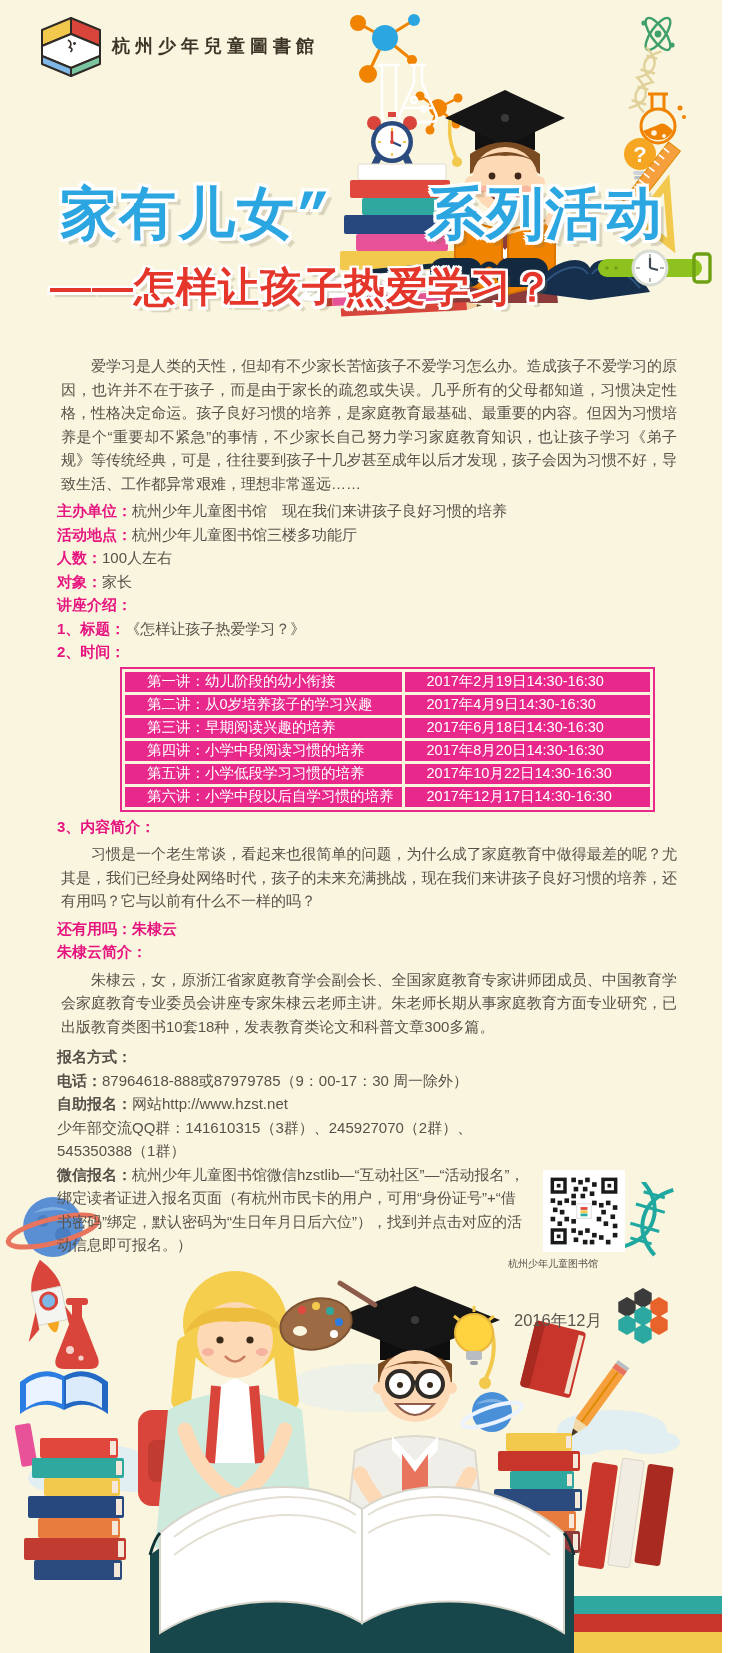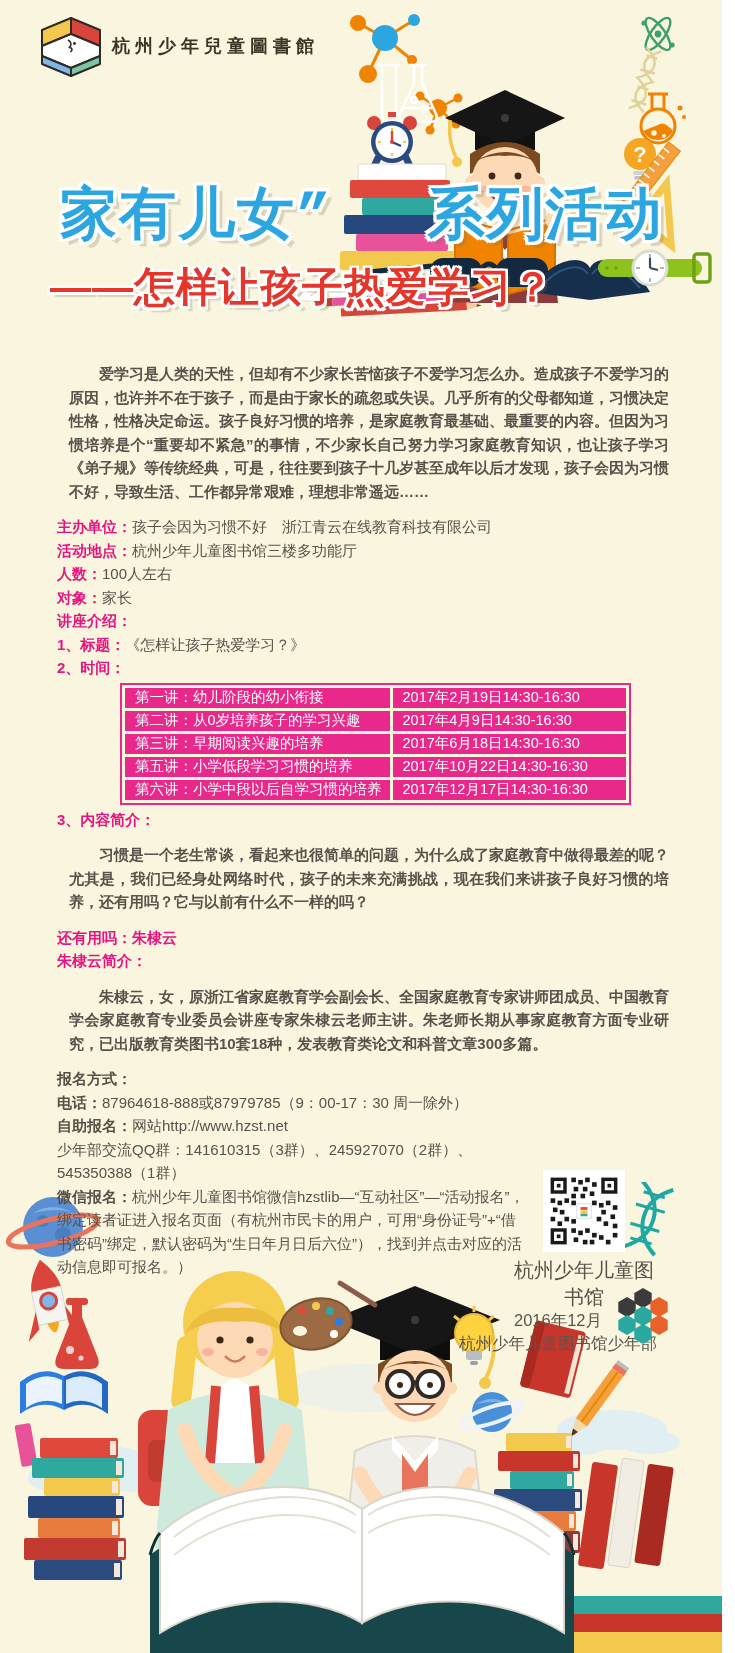--- a/index.html
+++ b/index.html
@@ -16,37 +16,37 @@
           color:#2CA6E0;white-space:nowrap;letter-spacing:2px;
           text-shadow:3px 3px 0 #fff,-3px -3px 0 #fff,3px -3px 0 #fff,-3px 3px 0 #fff,
                       0 3px 0 #fff,0 -3px 0 #fff,3px 0 0 #fff,-3px 0 0 #fff,6px 6px 1px rgba(120,110,80,.25);font-family:Liberation Mono, monospace;}
   .title2{position:absolute;left:50px;top:260px;z-index:4;font-size:41px;font-weight:bold;
           color:#E5362B;white-space:nowrap;letter-spacing:1px;
           text-shadow:2.5px 2.5px 0 #fff,-2.5px -2.5px 0 #fff,2.5px -2.5px 0 #fff,-2.5px 2.5px 0 #fff,
                       0 2.5px 0 #fff,0 -2.5px 0 #fff,2.5px 0 0 #fff,-2.5px 0 0 #fff,5px 5px 1px rgba(120,110,80,.25);}
   
   .main{position:absolute;left:57px;top:350px;width:624px;z-index:5;
         font-size:15px;line-height:23.5px;}
-  .para{margin:12px;text-indent:2em;text-align:justify;font-weight:bold;}
+  .para{margin:4px;text-indent:2em;text-align:justify;}
   .line{margin:0;}
   .plabel{color:#E6147F;font-weight:bold;}
   .dlabel{color:#555048;font-weight:bold;margin-top:7px;}
   .narrow{width:470px;}
   
   table.sched{border-collapse:separate;border-spacing:3px;margin:3px 0 3px 63px;
               border:2px solid #E9288C;background:#FAF5DF;}
   table.sched td{background:#E9288C;color:#ffffff;font-size:14.5px;line-height:17px;
-                 padding:1px 8px 2px 10px;white-space:nowrap;}
+                 padding:1px 8px 2px 22px;white-space:nowrap;}
   td.c1{width:232px;}
   td.c2{width:215px;}
   
   .qrbox{position:absolute;left:543px;top:1170px;width:82px;height:82px;background:#fff;
          padding:3px;box-sizing:border-box;z-index:6;}
-  .qrcaption{position:absolute;left:508px;top:1257px;width:152px;text-align:center;
-             font-size:20px;color:#57524A;z-index:6;}
+  .qrcaption{position:absolute;left:508px;top:1257px;width:152px;
+             font-size:10px;color:#57524A;z-index:6;}
   
   .footer{position:absolute;left:452px;top:1309px;width:212px;text-align:center;z-index:6;
           font-size:16.5px;line-height:23px;color:#5A564E;}
 </style>
 </head>
 <body>
 
 <div class="poster">
 
   <svg class="abs decor" style="left:32px;top:16px;z-index:3" width="78" height="64" viewBox="0 0 78 64">
@@ -244,21 +244,21 @@
       <line x1="52" y1="20" x2="60" y2="22" stroke="#3E4A56" stroke-width="2.2"></line>
     </g>
   </svg>
 
   <div class="title1">家有儿女”　 系列活动</div>
   <div class="title2">——怎样让孩子热爱学习？</div>
 
   <div class="main">
     <p class="para">爱学习是人类的天性，但却有不少家长苦恼孩子不爱学习怎么办。造成孩子不爱学习的原因，也许并不在于孩子，而是由于家长的疏忽或失误。几乎所有的父母都知道，习惯决定性格，性格决定命运。孩子良好习惯的培养，是家庭教育最基础、最重要的内容。但因为习惯培养是个“重要却不紧急”的事情，不少家长自己努力学习家庭教育知识，也让孩子学习《弟子规》等传统经典，可是，往往要到孩子十几岁甚至成年以后才发现，孩子会因为习惯不好，导致生活、工作都异常艰难，理想非常遥远……</p>
 
-    <p class="line"><span class="plabel">主办单位：</span><span>孩子会因为习惯不好　浙江青云在线教育科技有限公司</span></p>
+    <p class="line"><span class="plabel">主办单位：</span><span>杭州少年儿童图书馆　现在我们来讲孩子良好习惯的培养</span></p>
     <p class="line"><span class="plabel">活动地点：</span><span>杭州少年儿童图书馆三楼多功能厅</span></p>
     <p class="line"><span class="plabel">人数：</span><span>100人左右</span></p>
     <p class="line"><span class="plabel">对象：</span><span>家长</span></p>
 
     <p class="line plabel">讲座介绍：</p>
     <p class="line"><span class="plabel">1、标题：</span><span>《怎样让孩子热爱学习？》</span></p>
     <p class="line plabel">2、时间：</p>
 
     <table class="sched">
       <tbody>
@@ -266,20 +266,24 @@
             <td class="c1">第一讲：幼儿阶段的幼小衔接</td>
             <td class="c2">2017年2月19日14:30-16:30</td>
           </tr>
         <tr>
             <td class="c1">第二讲：从0岁培养孩子的学习兴趣</td>
             <td class="c2">2017年4月9日14:30-16:30</td>
           </tr>
         <tr>
             <td class="c1">第三讲：早期阅读兴趣的培养</td>
             <td class="c2">2017年6月18日14:30-16:30</td>
+          </tr>
+        <tr>
+            <td class="c1">第四讲：小学中段阅读习惯的培养</td>
+            <td class="c2">2017年8月20日14:30-16:30</td>
           </tr>
         <tr>
             <td class="c1">第五讲：小学低段学习习惯的培养</td>
             <td class="c2">2017年10月22日14:30-16:30</td>
           </tr>
         <tr>
             <td class="c1">第六讲：小学中段以后自学习惯的培养</td>
             <td class="c2">2017年12月17日14:30-16:30</td>
           </tr>
       </tbody>
@@ -370,21 +374,20 @@
           <line x1="4" y1="24" x2="34" y2="24"></line>
       <line x1="4" y1="44" x2="34" y2="44"></line>
           <line x1="8" y1="58" x2="30" y2="58"></line>
         </g>
     </g>
   </svg>
   <div class="qrcaption">杭州少年儿童图书馆</div>
 
   <div class="footer">
     <div>2016年12月</div>
-    <div>杭州少年儿童图书馆少年部</div>
   </div>
   <svg class="abs decor" style="left:616px;top:1288px;z-index:6" width="56" height="58" viewBox="0 0 56 58">
     <polygon points="27,0 35.7,5 35.7,15 27,20 18.3,15 18.3,5" fill="#3B3B3B"></polygon>
     <polygon points="11,9 19.7,14 19.7,24 11,29 2.3,24 2.3,14" fill="#3B3B3B"></polygon>
     <polygon points="43,9 51.7,14 51.7,24 43,29 34.3,24 34.3,14" fill="#E8632C"></polygon>
     <polygon points="27,18 35.7,23 35.7,33 27,38 18.3,33 18.3,23" fill="#2BA8A0"></polygon>
     <polygon points="11,27 19.7,32 19.7,42 11,47 2.3,42 2.3,32" fill="#2BA8A0"></polygon>
     <polygon points="43,27 51.7,32 51.7,42 43,47 34.3,42 34.3,32" fill="#E8632C"></polygon>
     <polygon points="27,36 35.7,41 35.7,51 27,56 18.3,51 18.3,41" fill="#2BA8A0"></polygon>
   </svg>

